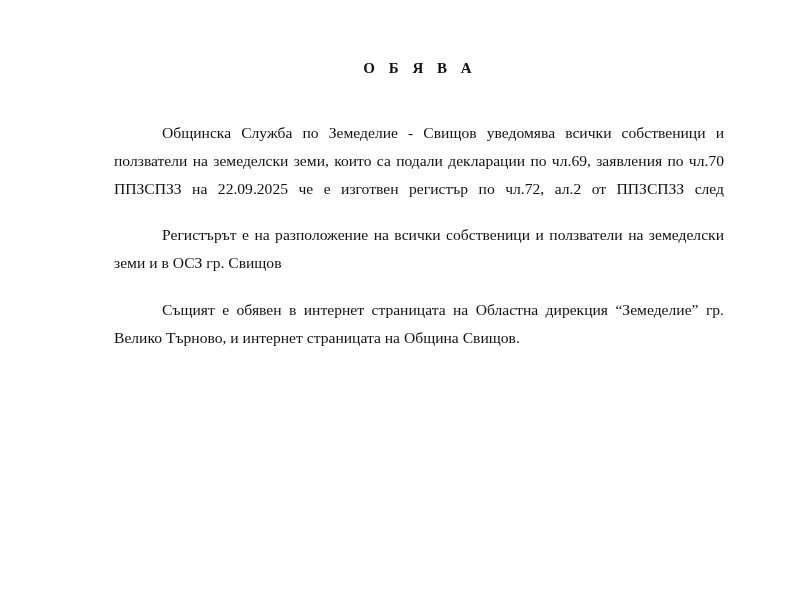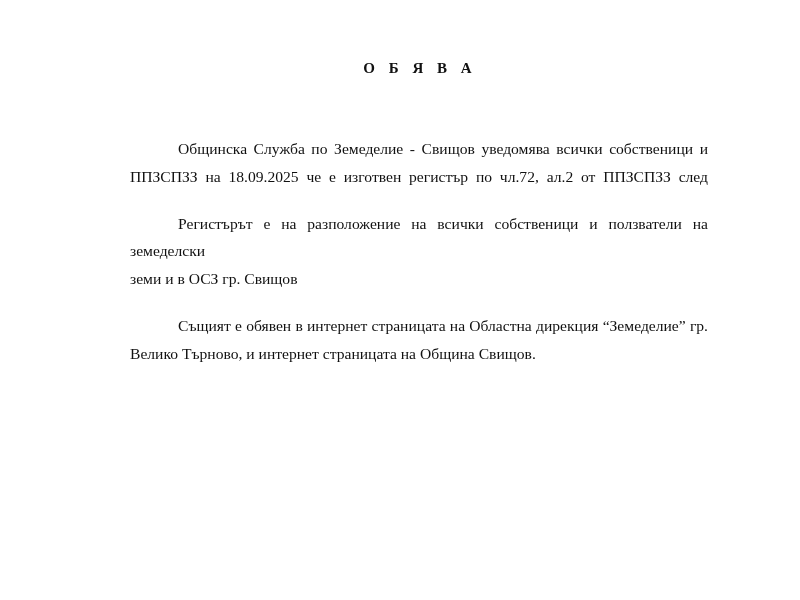--- a/index.html
+++ b/index.html
@@ -9,35 +9,36 @@
     }
     .page { position: relative; width: 632px; height: 600px; }
     .title {
       position: absolute; top: 60px; left: 0; width: 840px; text-align: center;
       font-weight: bold; font-size: 15px; letter-spacing: 5px;
     }
     .body {
       position: absolute; left: 114px; width: 610px; top: 119px;
       font-size: 15.6px; line-height: 27.8px; text-align: justify;
     }
-    .para { margin: 16px; text-indent: 48px; }
+    .para { margin: 0; text-indent: 48px; }
     .para + .para { margin-top: 19px; }
     .line { display: block; text-align: justify; text-align-last: justify; }
     .line.last { text-align-last: left; }
   </style>
 </head>
 <body>
 
 <div class="page">
   <div class="title">О Б Я В А</div>
 
   <div class="body">
     <p class="para">
       <span class="line">Общинска Служба по Земеделие - Свищов уведомява всички собственици и</span>
-      <span class="line" style="text-indent:0">ППЗСПЗЗ   на 18.09.2025 че е изготвен регистър по чл.72, ал.2 от ППЗСПЗЗ след</span>
+      <span class="line" style="text-indent:0">ползватели на земеделски земи, които са подали декларации по чл.69, заявления по чл.70</span>
+      <span class="line" style="text-indent:0">ППЗСПЗЗ   на 22.09.2025 че е изготвен регистър по чл.72, ал.2 от ППЗСПЗЗ след</span>
     </p>
     <p class="para">
       <span class="line">Регистърът е на разположение на всички собственици и ползватели на земеделски</span>
       <span class="line last" style="text-indent:0">земи и в ОСЗ гр. Свищов</span>
     </p>
     <p class="para">
       <span class="line">Същият е обявен в интернет страницата на Областна дирекция “Земеделие” гр.</span>
       <span class="line last" style="text-indent:0">Велико Търново, и интернет страницата на Община Свищов.</span>
     </p>
   </div>

